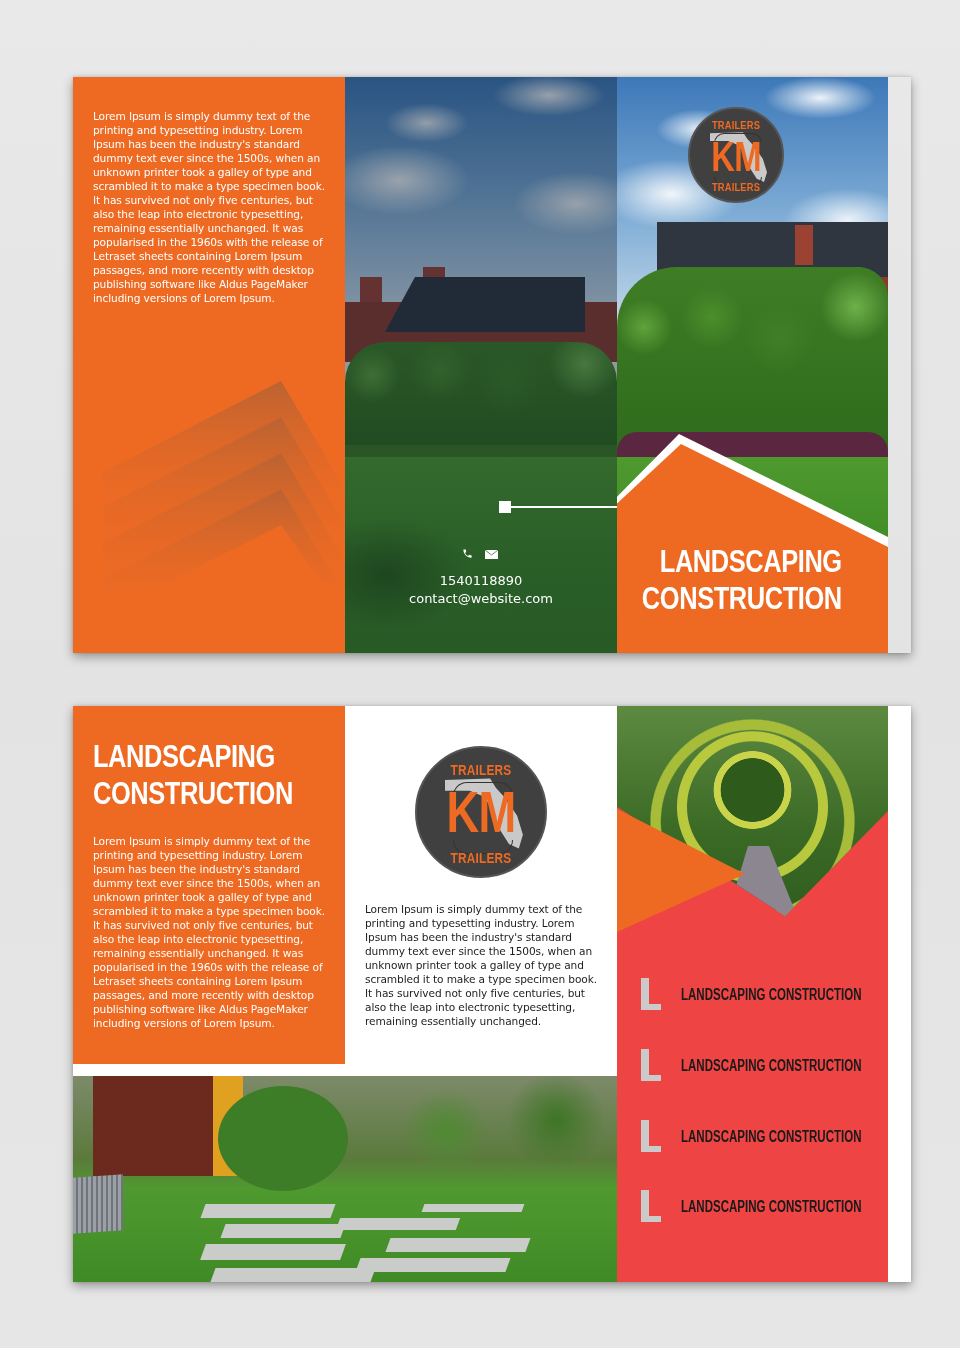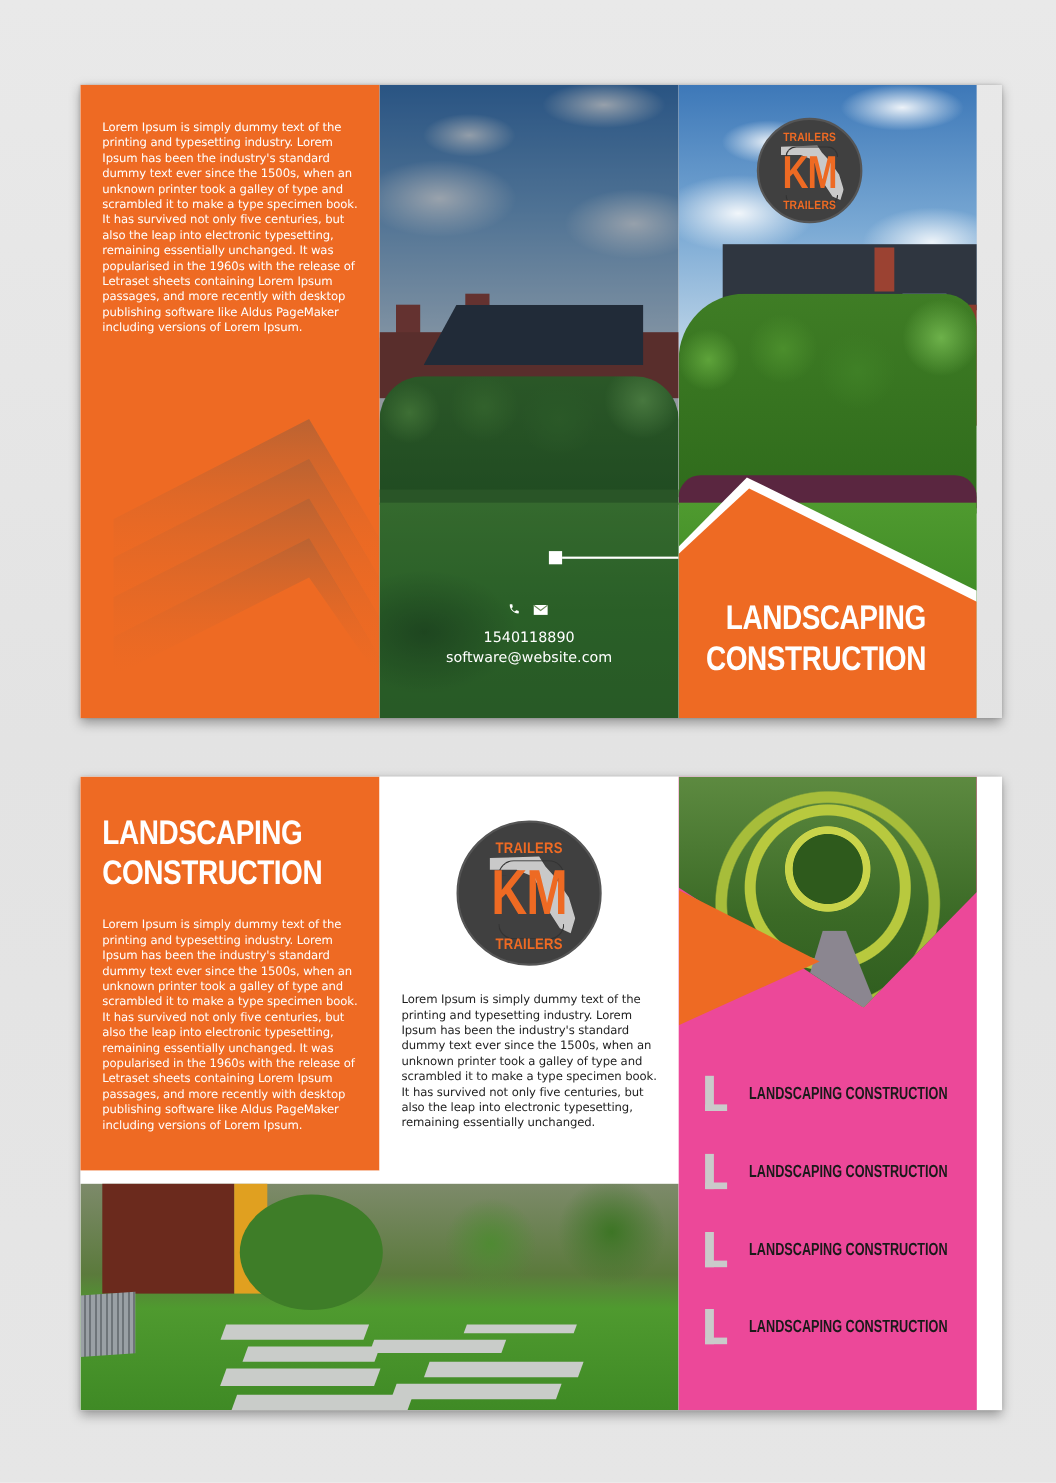--- a/index.html
+++ b/index.html
@@ -149,21 +149,21 @@
 
     <svg style="position:absolute;left:117px;top:471px;" width="11" height="11" viewBox="0 0 24 24">
       <path fill="#fff" d="M6.6 10.8c1.4 2.8 3.8 5.1 6.6 6.6l2.2-2.2c.3-.3.7-.4 1-.2 1.1.4 2.3.6 3.6.6.6 0 1 .4 1 1V20c0 .6-.4 1-1 1C10.6 21 3 13.4 3 4c0-.6.4-1 1-1h3.5c.6 0 1 .4 1 1 0 1.3.2 2.5.6 3.6.1.3 0 .7-.2 1l-2.3 2.2z"></path>
     </svg>
     <svg style="position:absolute;left:140px;top:473px;" width="13" height="9" viewBox="0 0 26 18">
       <rect x="0" y="0" width="26" height="18" fill="#fff"></rect>
       <polyline points="0,0 13,10 26,0" fill="none" stroke="#6a8a5a" stroke-width="2"></polyline>
     </svg>
 
     <div style="position:absolute;left:0;width:272px;top:496px;text-align:center;color:#fff;font-size:13px;line-height:16px;">1540118890</div>
-    <div style="position:absolute;left:0;width:272px;top:514px;text-align:center;color:#fff;font-size:13px;line-height:16px;">software@website.com</div>
+    <div style="position:absolute;left:0;width:272px;top:514px;text-align:center;color:#fff;font-size:13px;line-height:16px;">contact@website.com</div>
   </div>
 
   <div class="panel" style="left:544px;width:271px;">
     <div class="sky" style="height:260px;"></div>
     <div class="house-roof" style="left:40px;top:145px;width:231px;height:60px;"></div>
     <div class="chimney" style="left:178px;top:148px;width:18px;height:40px;"></div>
     <div class="chimney" style="left:236px;top:200px;width:15px;height:30px;"></div>
     <div class="house-wall" style="left:90px;top:200px;width:181px;height:110px;"></div>
     <div style="position:absolute;left:195px;top:190px;width:40px;height:120px;background:#8fb3cc;transform:skewX(-8deg);"></div>
     <div class="trees" style="top:190px;height:200px;border-radius:60px 30px 0 0;"></div>
@@ -223,21 +223,21 @@
     <div style="position:absolute;left:130px;top:128px;width:130px;height:14px;background:#c9ccc9;transform:skewX(-20deg);"></div>
     <div style="position:absolute;left:150px;top:148px;width:120px;height:14px;background:#c9ccc9;transform:skewX(-20deg);"></div>
     <div style="position:absolute;left:130px;top:168px;width:140px;height:16px;background:#c9ccc9;transform:skewX(-20deg);"></div>
     <div style="position:absolute;left:140px;top:192px;width:160px;height:14px;background:#c9ccc9;transform:skewX(-20deg);"></div>
     <div style="position:absolute;left:265px;top:142px;width:120px;height:12px;background:#c9ccc9;transform:skewX(-20deg);"></div>
     <div style="position:absolute;left:315px;top:162px;width:140px;height:14px;background:#c9ccc9;transform:skewX(-20deg);"></div>
     <div style="position:absolute;left:285px;top:182px;width:150px;height:14px;background:#c9ccc9;transform:skewX(-20deg);"></div>
     <div style="position:absolute;left:350px;top:128px;width:100px;height:8px;background:#c9ccc9;transform:skewX(-20deg);"></div>
   </div>
 
-  <div class="panel" style="left:544px;width:271px;background:#ec4899;">
+  <div class="panel" style="left:544px;width:271px;background:#ef4444;">
     <div style="position:absolute;left:0;top:0;width:271px;height:210px;
          background:
            radial-gradient(ellipse 70px 70px at 50% 40%, #2e5a1c 0 45%, #c9d44a 46% 55%, rgba(0,0,0,0) 56%),
            radial-gradient(ellipse 100px 100px at 50% 48%, rgba(0,0,0,0) 0 65%, #b8c93e 66% 75%, rgba(0,0,0,0) 76%),
            radial-gradient(ellipse 130px 130px at 50% 55%, rgba(0,0,0,0) 0 70%, #a7bd3a 71% 78%, rgba(0,0,0,0) 79%),
            linear-gradient(180deg,#5d8a40 0%,#3b6a26 60%,#2f5d1f 100%);
          clip-path:polygon(0 0,100% 0,100% 50%,62% 100%,0 48%);">
       <div style="position:absolute;left:110px;top:140px;width:70px;height:70px;background:#8b8690;clip-path:polygon(30% 0,60% 0,100% 100%,0 100%);"></div>
     </div>
     <svg style="position:absolute;left:0;top:0;" width="271" height="240" viewBox="0 0 271 240">

